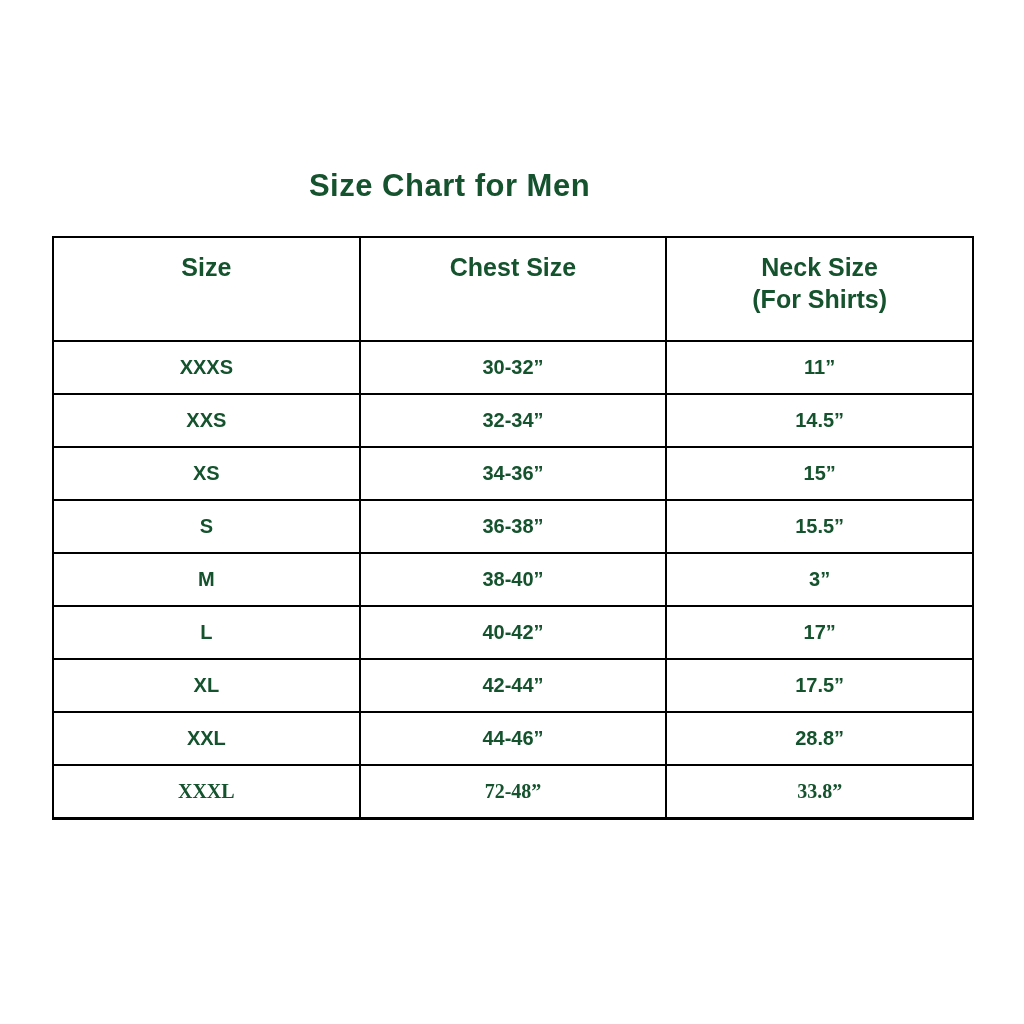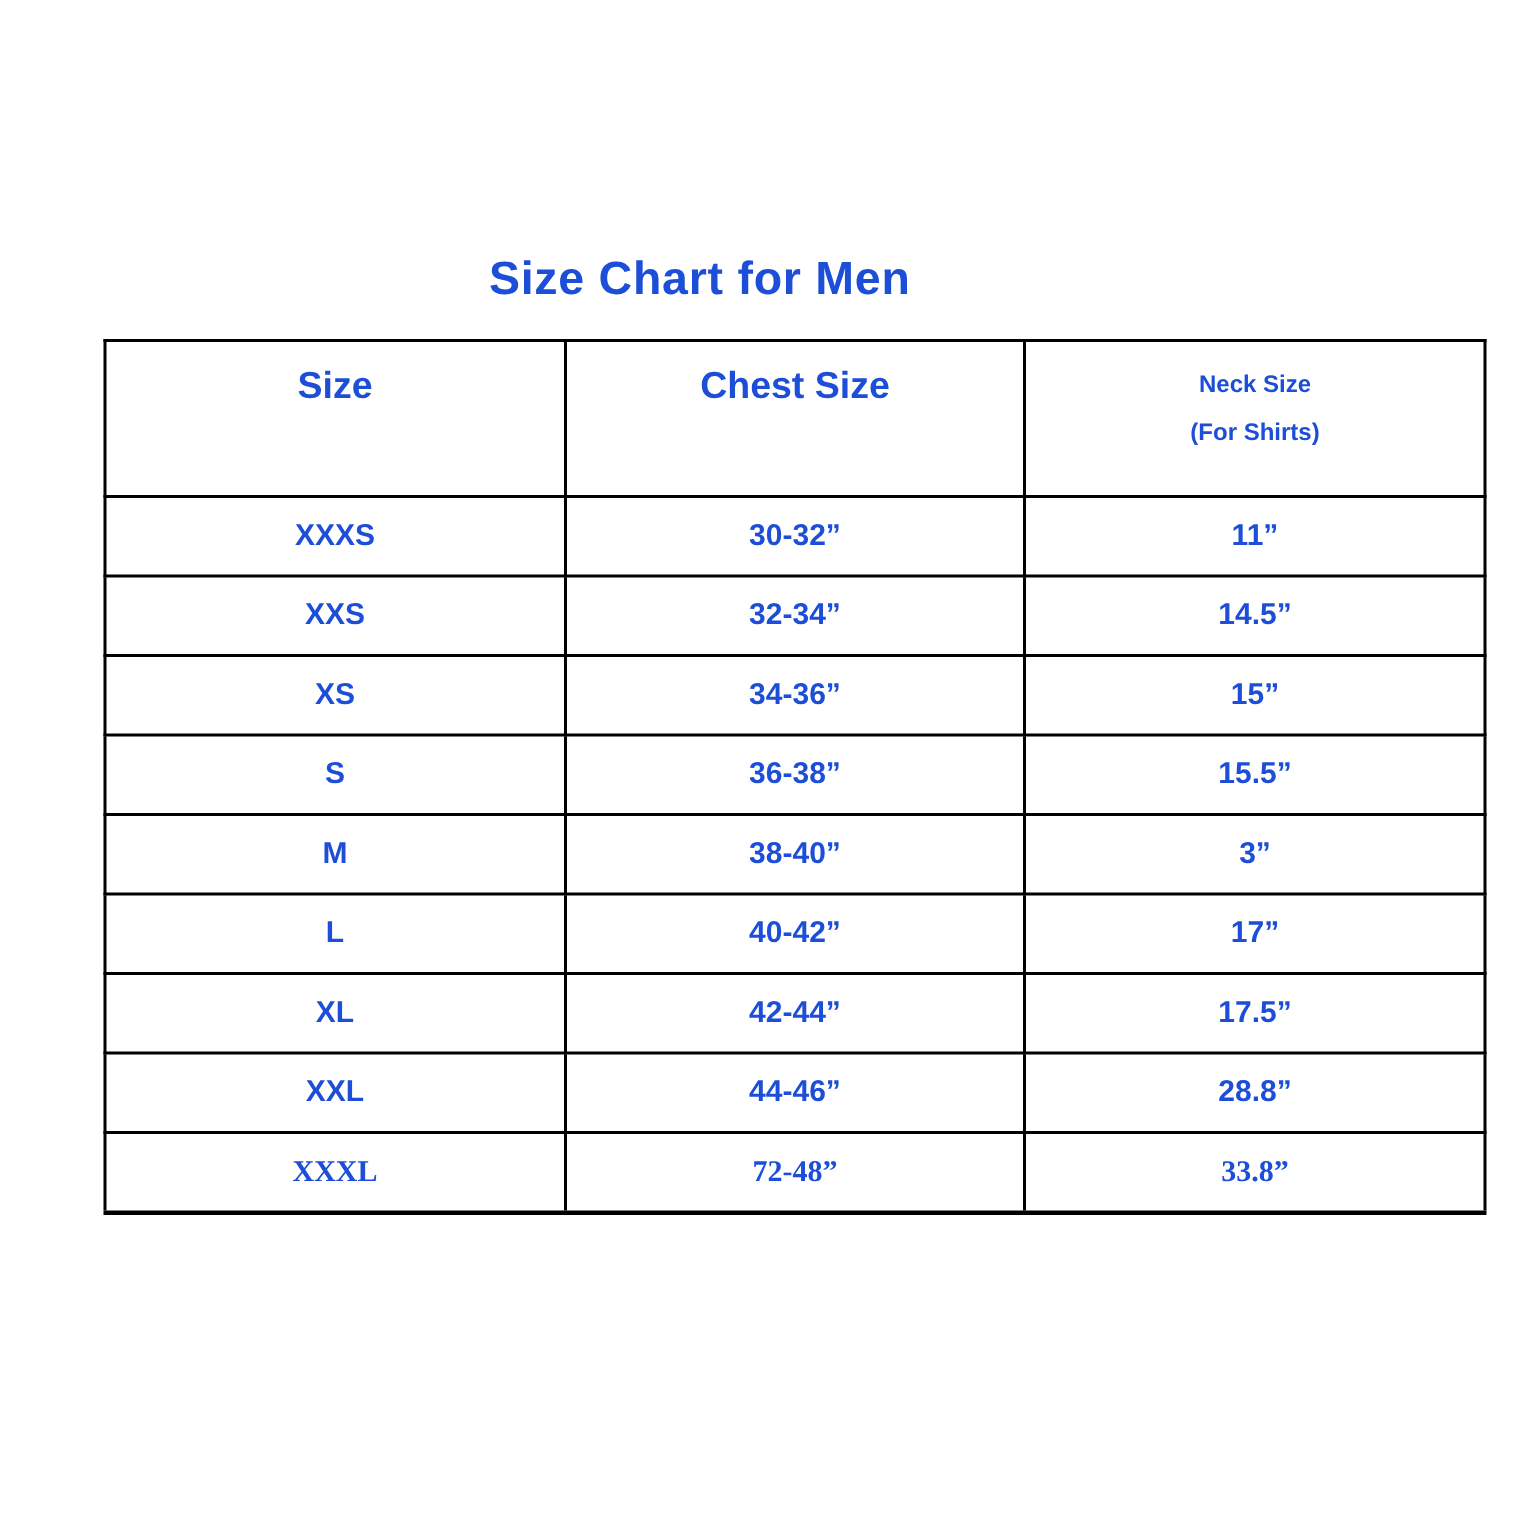--- a/index.html
+++ b/index.html
@@ -6,37 +6,36 @@
     margin: 0;
     padding: 0;
     background: #ffffff;
   }
   .page {
     position: relative;
     width: 899px;
     height: 1024px;
     background: #ffffff;
     font-family: "Liberation Sans", sans-serif;
-    color: #1d4ed8;
-    margin-left: 17px;
+    color: #14532d;
   }
   .title {
     position: absolute;
     top: 168px;
     left: 0;
     width: 100%;
     text-align: center;
     font-size: 31px;
     font-weight: bold;
     letter-spacing: 0.5px;
   }
   table.size-chart {
     position: absolute;
     left: 52px;
-    top: 226px;
+    top: 236px;
     width: 922px;
     border-collapse: collapse;
     table-layout: fixed;
   }
   table.size-chart th,
   table.size-chart td {
     border: 2px solid #000000;
     text-align: center;
     font-weight: bold;
     background: #ffffff;
@@ -52,21 +51,21 @@
     height: 49px;
     vertical-align: middle;
     font-size: 20px;
   }
   tr.bottom-row td {
     border-bottom-width: 3px;
     font-family: Liberation Serif, serif;
   }
   .header-sub {
     display: block;
-    font-size: 16px;
+    font-size: 25px;
     line-height: 32px;
   }
 </style>
 </head>
 <body>
 
 <div class="page">
 
   <div class="title">Size Chart for Men</div>
 

